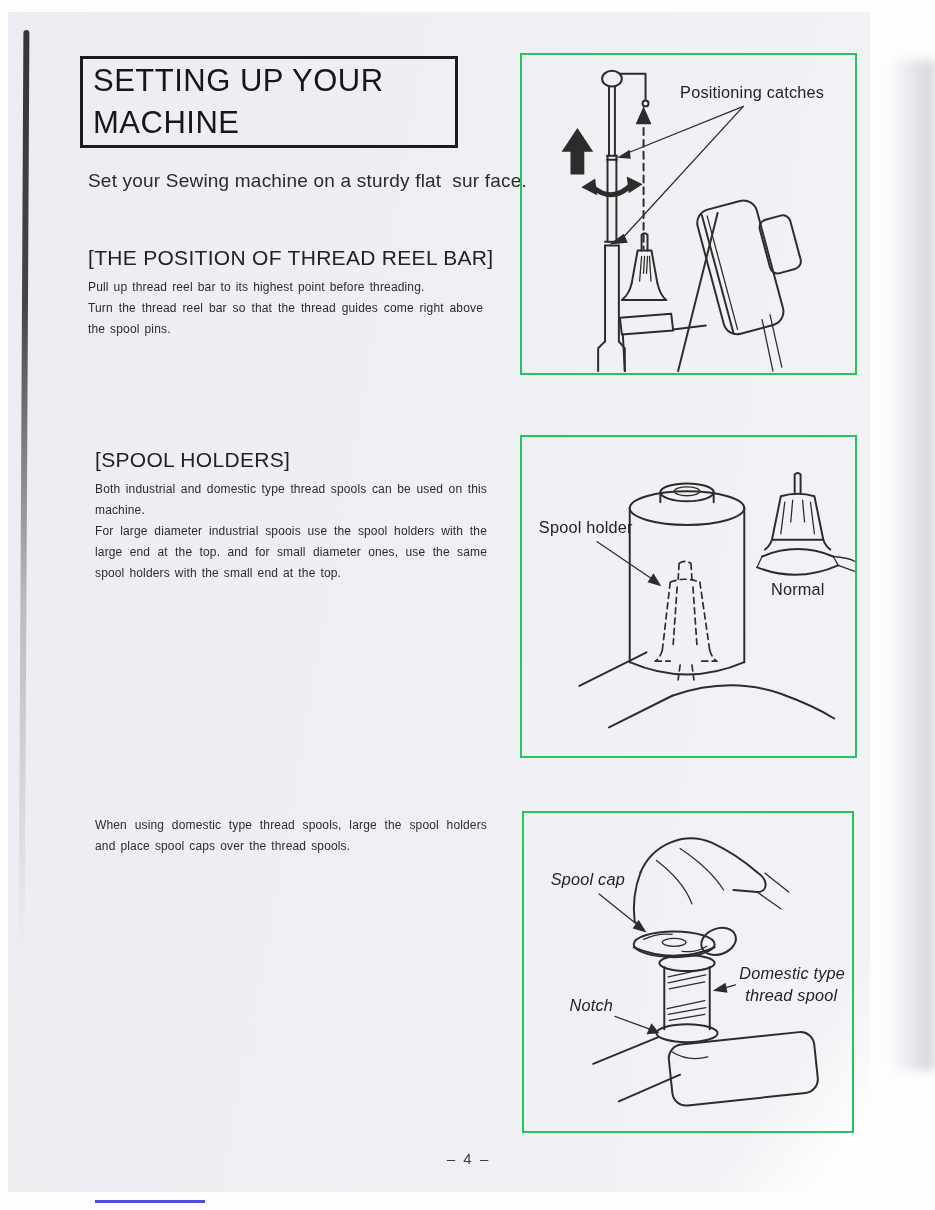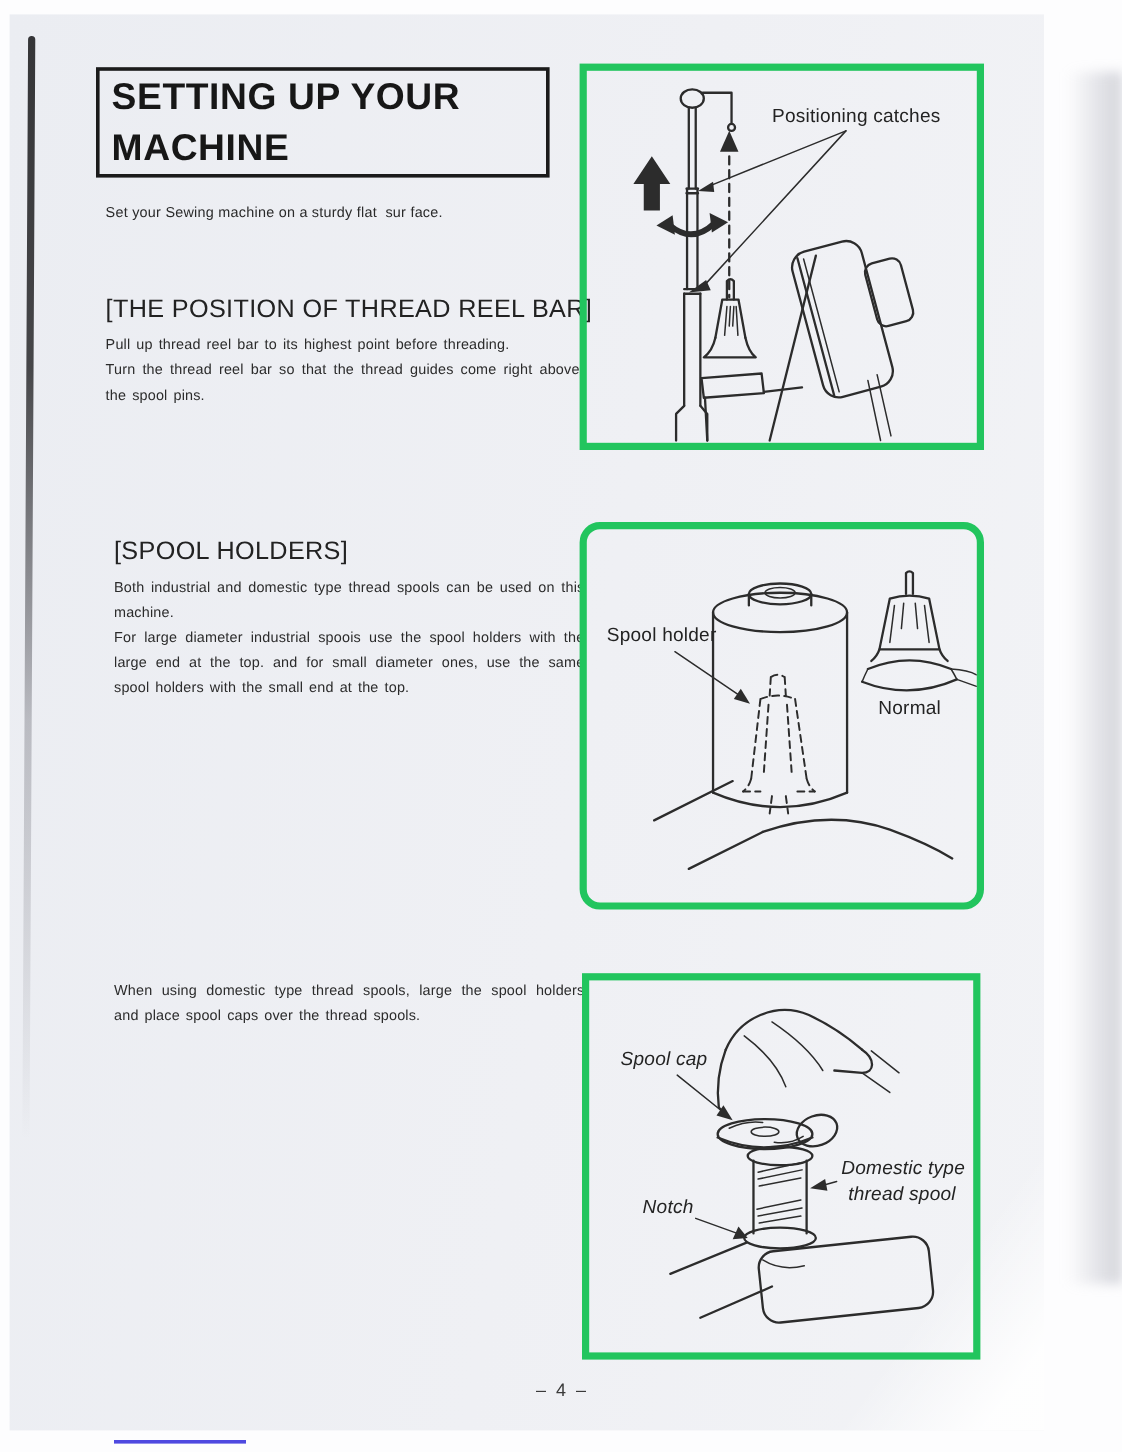--- a/index.html
+++ b/index.html
@@ -17,32 +17,32 @@
     filter:blur(5px);
   }
   .spine-shadow {
     position:absolute; left:21px; top:30px; width:6px; height:920px; border-radius:3px;
     background:linear-gradient(to bottom, rgba(28,28,30,.88) 0%, rgba(28,28,30,.8) 30%, rgba(70,70,80,.3) 62%, rgba(70,70,80,0) 100%);
     transform:rotate(.3deg);
   }
   .title-box {
     position:absolute; left:80px; top:56px; width:378px; height:92px;
     border:3px solid #1b1b1b; padding:1px 0 0 10px;
-    font-weight:bold; font-size:31px; letter-spacing:.5px; line-height:42px; color:#171717;
-  }
-  .intro { position:absolute; left:88px; top:170px; font-size:12px; color:#2a2a2a; white-space:pre; letter-spacing:.2px; }
+    font-weight:normal; font-size:31px; letter-spacing:.5px; line-height:42px; color:#171717;
+  }
+  .intro { position:absolute; left:88px; top:170px; font-size:19px; color:#2a2a2a; white-space:pre; letter-spacing:.2px; }
   .sec { position:absolute; }
   .sec h2 { font-size:21px; font-weight:400; letter-spacing:.3px; color:#222; margin-bottom:7px; white-space:nowrap; }
   .sec p { font-size:12px; line-height:1.76; text-align:justify; word-spacing:1.5px; letter-spacing:.15px; color:#2b2b2b; }
   .sec1 { left:88px; top:246px; width:395px; }
   .sec2 { left:95px; top:448px; width:392px; }
   .sec3 { left:95px; top:815px; width:392px; }
-  .fig { position:absolute; border:6px solid #22c55e; background:transparent; }
+  .fig { position:absolute; border:2px solid #22c55e; background:transparent;margin-left:37px; }
   .fig1 { left:483px; top:53px;  width:337px; height:322px; }
-  .fig2 { left:483px; top:435px; width:337px; height:323px;border-radius:17px; }
+  .fig2 { left:483px; top:435px; width:337px; height:323px; }
   .fig3 { left:485px; top:811px; width:332px; height:322px;font-style:italic; }
   .fig svg { display:block; width:100%; height:100%; }
   svg .ln   { fill:none; stroke:#2c2c2c; stroke-width:2; stroke-linecap:round; stroke-linejoin:round; }
   svg .thin { stroke-width:1.3; }
   svg .thick{ stroke-width:5; }
   svg .fillb{ fill:#2c2c2c; stroke:none; }
   svg .dash { stroke-dasharray:6 4.5; stroke-width:1.7; }
   svg text  { font-family:"Liberation Sans",sans-serif; font-size:16.5px; fill:#232323; letter-spacing:.2px; }
   .footer { position:absolute; left:0; top:1150px; width:935px; text-align:center; font-size:15px; color:#3a3a3a; white-space:pre; }
   .blue-line { position:absolute; left:95px; top:1200px; width:110px; height:3px; background:#4f49e0; }

